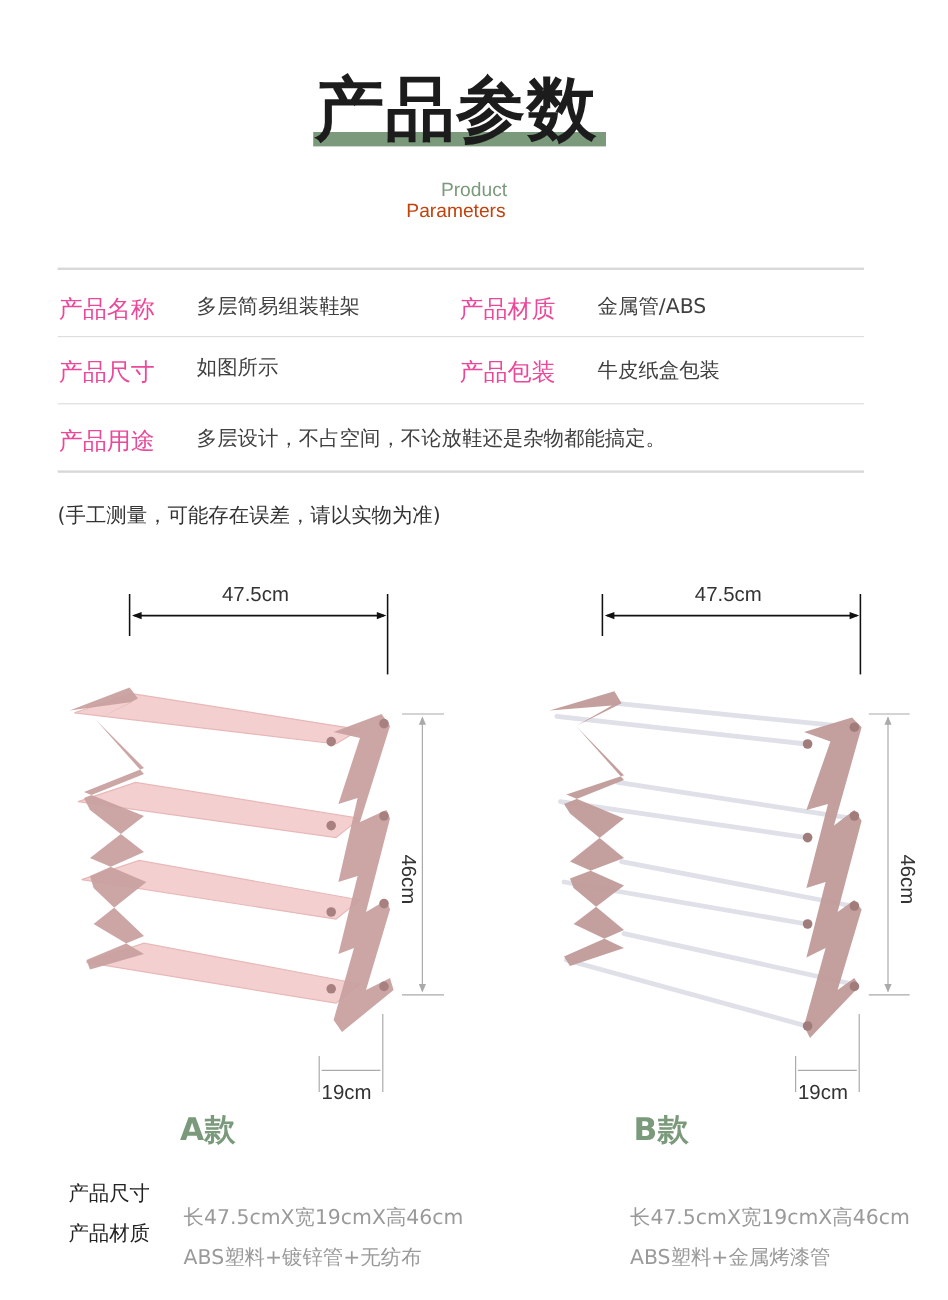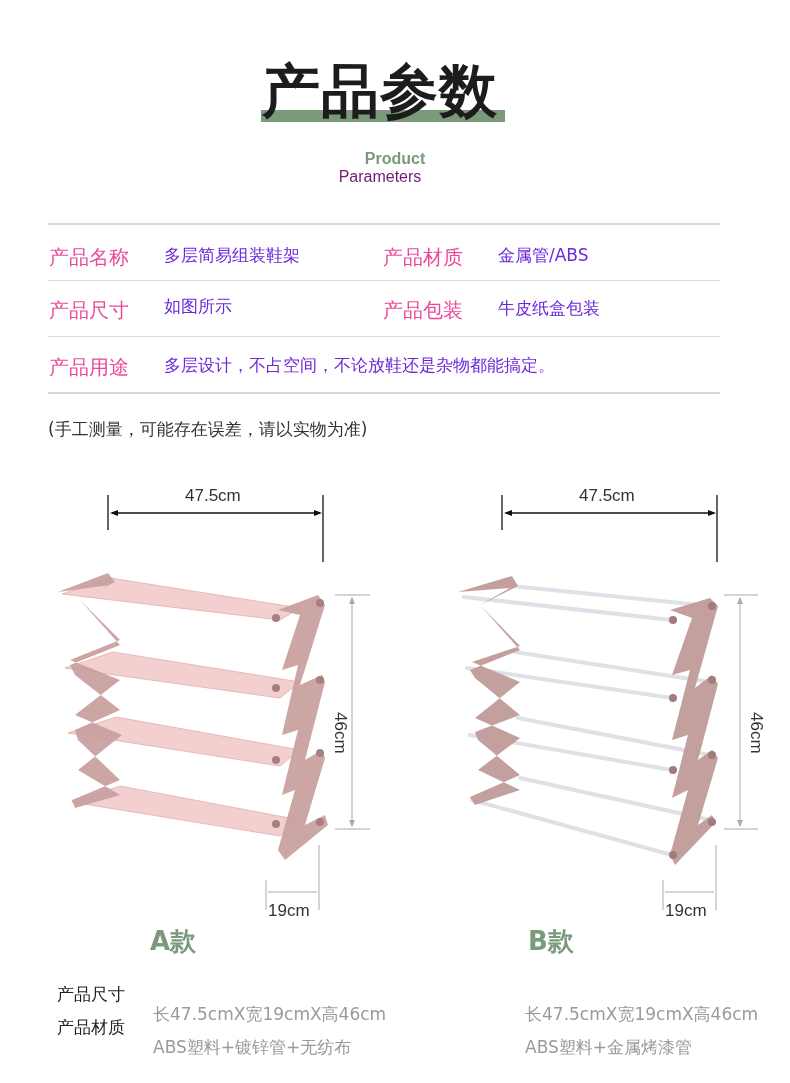--- a/index.html
+++ b/index.html
@@ -1,25 +1,25 @@
 <!DOCTYPE html>
 <html><head>
 <meta charset="utf-8">
 <style>
   html,body{margin:0;padding:0;background:#fff;}
   body{width:790px;height:1083px;position:relative;overflow:hidden;font-family:"DejaVu Sans","Liberation Sans",sans-serif;color:#222;}
   .abs{position:absolute;}
   .title-bar{left:261px;top:110px;width:244px;height:12px;background:#7a9a7b;}
   .title{left:262px;top:56px;width:250px;font-size:58px;font-weight:bold;color:#1c1c1c;letter-spacing:1px;line-height:70px;}
-  .sub1{left:0;width:790px;top:150px;text-align:center;font-family:"Liberation Sans",sans-serif;font-weight:bold;font-size:16px;color:#7a9a7b;}
-  .sub2{left:0;width:760px;top:168px;text-align:center;font-family:"Liberation Sans",sans-serif;font-size:16px;color:#701a75;}
+  .sub1{left:0;width:790px;top:150px;text-align:center;font-family:"Liberation Sans",sans-serif;font-weight:normal;font-size:16px;color:#7a9a7b;}
+  .sub2{left:0;width:760px;top:168px;text-align:center;font-family:"Liberation Sans",sans-serif;font-size:16px;color:#c2410c;}
   .hr{left:48px;width:672px;height:1px;background:#dedede;}
   .hr.thick{height:2px;background:#d8d8d8;}
   .lbl{font-size:20px;color:#ec4899;}
-  .val{font-size:17px;color:#6d28d9;}
+  .val{font-size:17px;color:#404040;}
   .note{font-size:17px;color:#333;}
   .dim{font-family:"Liberation Sans",sans-serif;font-size:17px;color:#333;}
   .variant{font-size:26px;font-weight:bold;color:#7a9a7b;text-align:right;}
   .spec-l{font-size:17px;color:#222;}
   .spec-v{font-size:17px;color:#9a9a9a;margin-top:20px;}
 </style>
 </head>
 <body>
 
 <div class="abs title-bar"></div>

